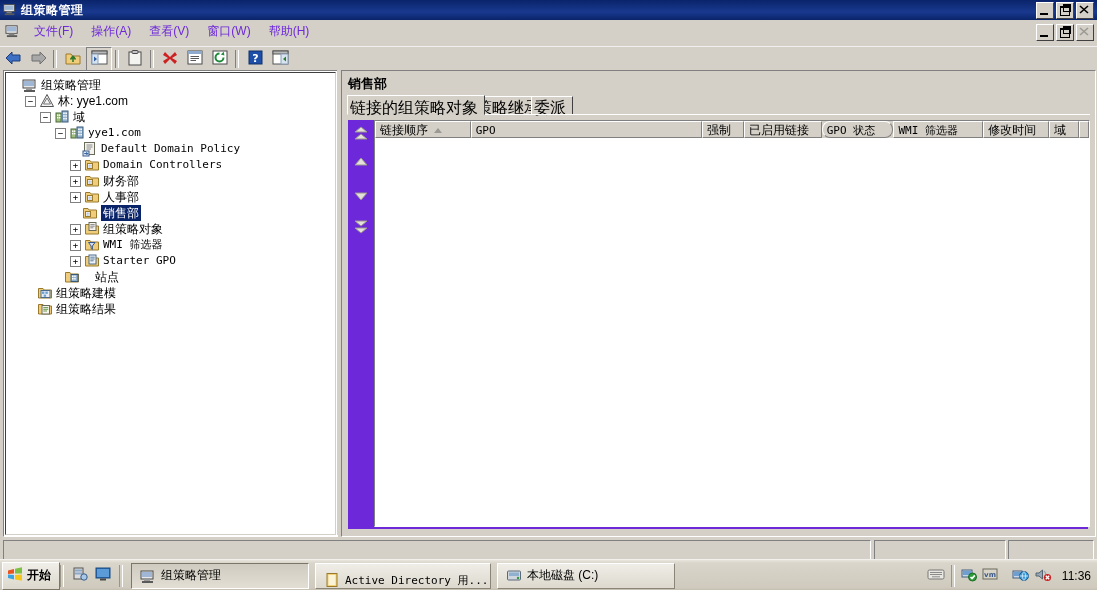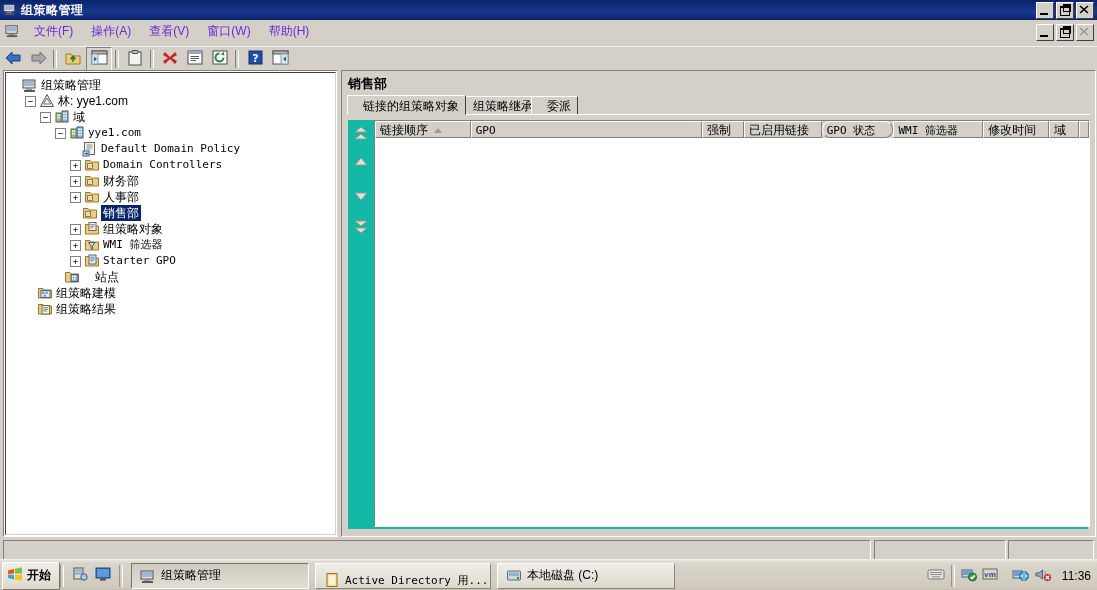--- a/index.html
+++ b/index.html
@@ -106,35 +106,35 @@
   .tlabel.sel{background:#0a246a;color:#fff;padding:0 2px;}
   .ticon{width:16px;height:16px;flex:0 0 auto;display:block;}
 
   
   .rp-title{
     font-size:13px;font-weight:bold;color:#000;padding:4px 0 3px 6px;
   }
   .tabs{position:relative;height:19px;margin-left:5px;}
   .tab{
     position:absolute;top:0;height:18px;box-sizing:border-box;
-    background:#d4d0c8;font-size:12px;color:#000;
-    padding:1px 6px 0 15px;white-space:nowrap;
+    background:#d4d0c8;font-size:16px;color:#000;
+    padding:1px 6px 0 2px;white-space:nowrap;
     border-top:1px solid #fff;border-left:1px solid #fff;border-right:1px solid #404040;
   }
   .tab.active{
     top:-1px;height:20px;padding-top:2px;z-index:3;
     border-bottom:1px solid #d4d0c8;
   }
   .tabstrip-line{
     position:absolute;left:5px;right:5px;top:18px;height:1px;background:#fff;z-index:1;
   }
 
   .listwrap{
     position:absolute;left:6px;top:49px;width:740px;height:409px;
-    background:#14b8a6;
+    background:#6d28d9;
   }
   .arrowcol{position:absolute;left:0;top:6px;width:26px;height:110px;}
   .arrbtn{width:16px;height:16px;margin:0 auto 6px auto;position:relative;}
   .listbox{
     position:absolute;left:26px;top:0;width:714px;height:405px;
     background:#fff;
     border-top:1px solid #808080;border-left:1px solid #808080;
     border-right:1px solid #fff;border-bottom:1px solid #fff;
     overflow:hidden;
   }

